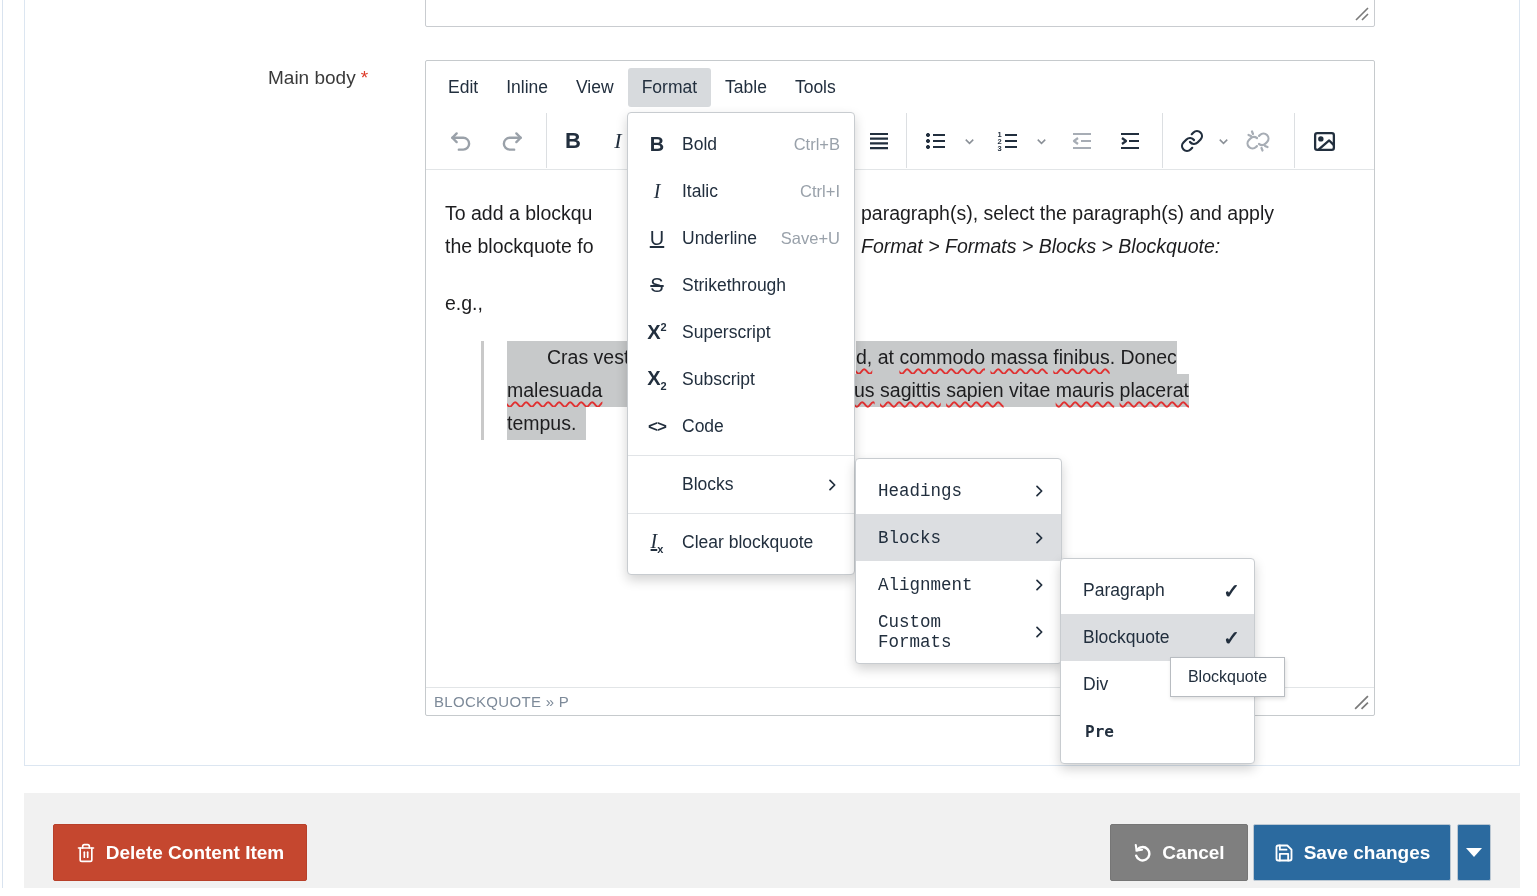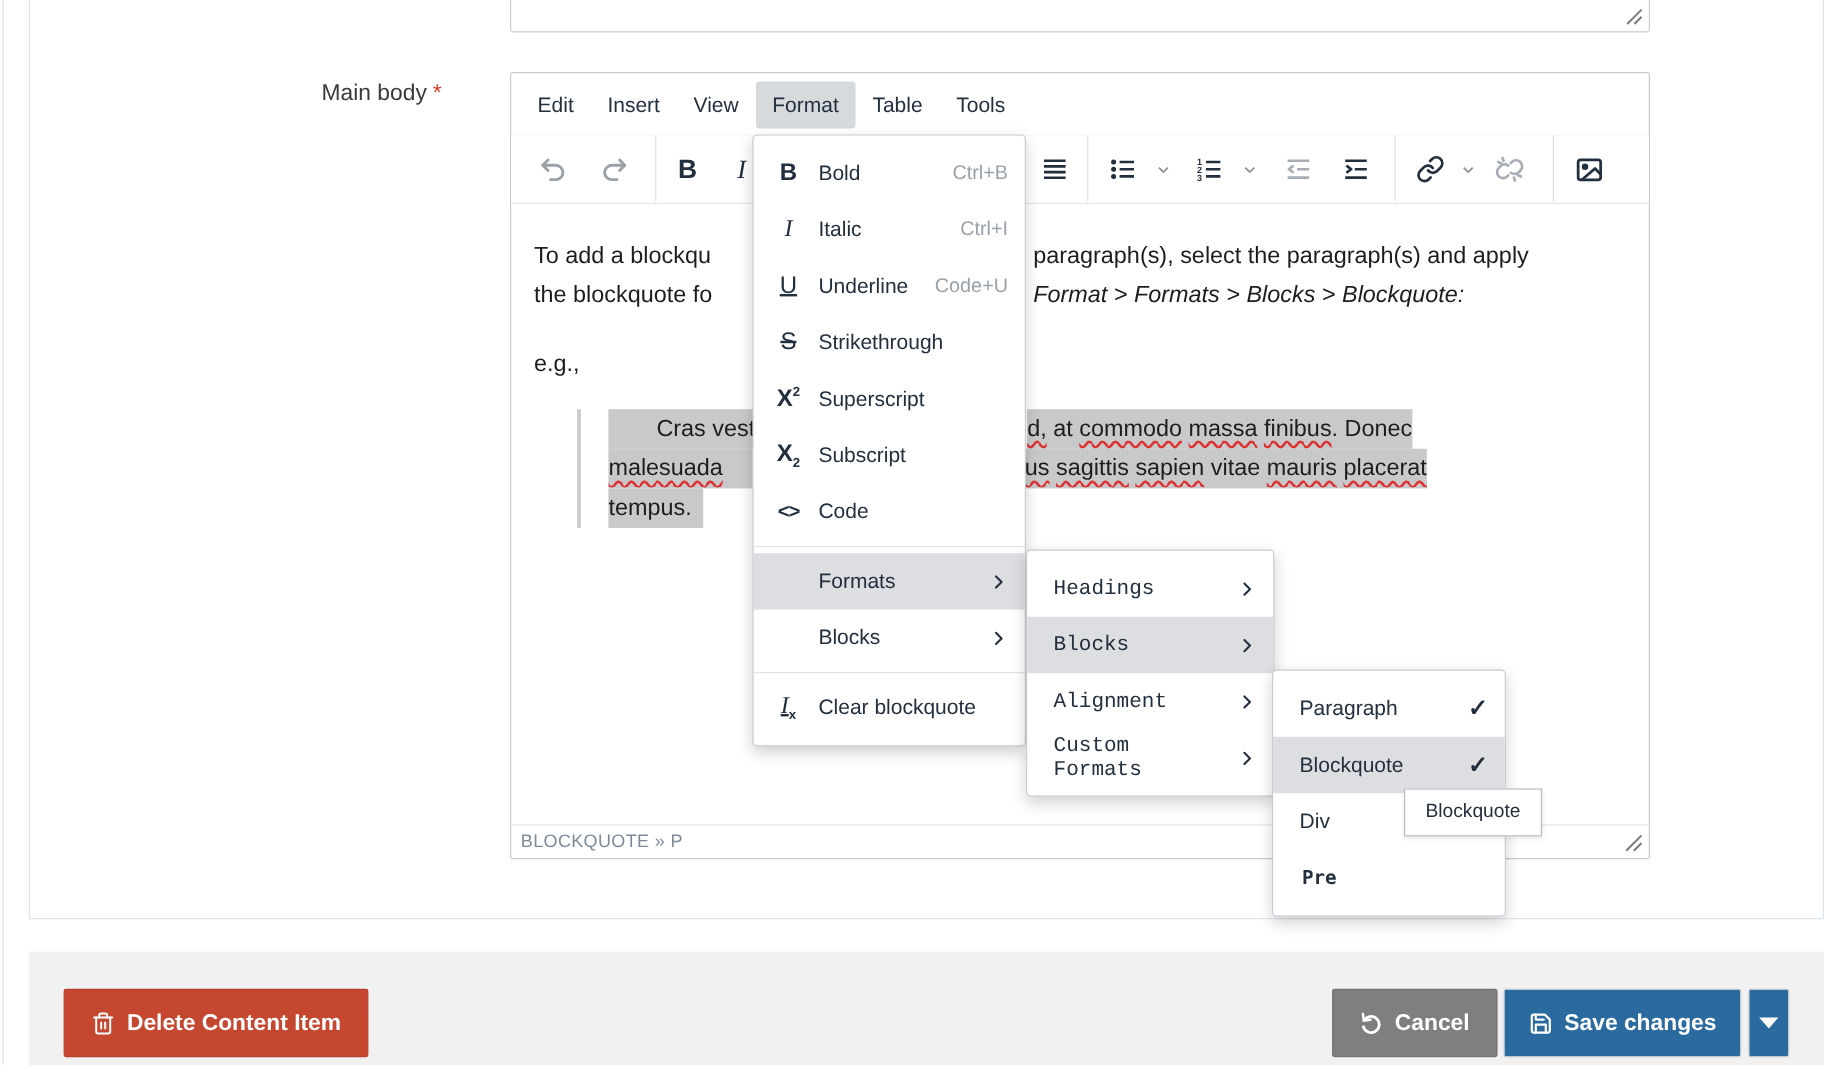--- a/index.html
+++ b/index.html
@@ -86,21 +86,21 @@
   </div>
 
   <div class="field-label">
     <span>Main body</span><span class="req">*</span>
   </div>
 
   <div class="editor">
 
     <div class="menubar">
       <div class="menubar-item">Edit</div>
-      <div class="menubar-item">Insert</div>
+      <div class="menubar-item">Inline</div>
       <div class="menubar-item">View</div>
       <div class="menubar-item active">Format</div>
       <div class="menubar-item">Table</div>
       <div class="menubar-item">Tools</div>
     </div>
 
     <div class="toolbar">
       <div class="tbtn" style="left:15px">
         <svg width="26" height="26" viewBox="0 0 24 24" fill="none" stroke="#9aa1a9" stroke-width="2.2" stroke-linecap="round" stroke-linejoin="round">
             <path d="M8 5 L4 9 l4 4"></path>
@@ -222,48 +222,39 @@
       <span class="mshort">Ctrl+B</span>
     </div>
     <div class="mrow">
       <span class="mico g-i">I</span>
       <span class="mlabel">Italic</span>
       <span class="mshort">Ctrl+I</span>
     </div>
     <div class="mrow">
       <span class="mico g-u">U</span>
       <span class="mlabel">Underline</span>
-      <span class="mshort">Code+U</span>
+      <span class="mshort">Save+U</span>
     </div>
     <div class="mrow">
       <span class="mico g-s">S</span>
       <span class="mlabel">Strikethrough</span>
     </div>
     <div class="mrow">
       <span class="mico g-b"><span>X</span><sup>2</sup></span>
       <span class="mlabel">Superscript</span>
     </div>
     <div class="mrow">
       <span class="mico g-b"><span>X</span><sub>2</sub></span>
       <span class="mlabel">Subscript</span>
     </div>
     <div class="mrow">
       <span class="mico g-code">&lt;&gt;</span>
       <span class="mlabel">Code</span>
     </div>
     <div class="msep"></div>
-    <div class="mrow hl">
-      <span class="mico"></span>
-      <span class="mlabel">Formats</span>
-      <span class="mchev">
-          <svg width="16" height="16" viewBox="0 0 24 24" fill="none" stroke="#222f3e" stroke-width="2.6" stroke-linecap="round" stroke-linejoin="round">
-            <polyline points="9 5 16 12 9 19"></polyline>
-          </svg>
-        </span>
-    </div>
     <div class="mrow">
       <span class="mico"></span>
       <span class="mlabel">Blocks</span>
       <span class="mchev">
           <svg width="16" height="16" viewBox="0 0 24 24" fill="none" stroke="#222f3e" stroke-width="2.6" stroke-linecap="round" stroke-linejoin="round">
             <polyline points="9 5 16 12 9 19"></polyline>
           </svg>
         </span>
     </div>
     <div class="msep"></div>

